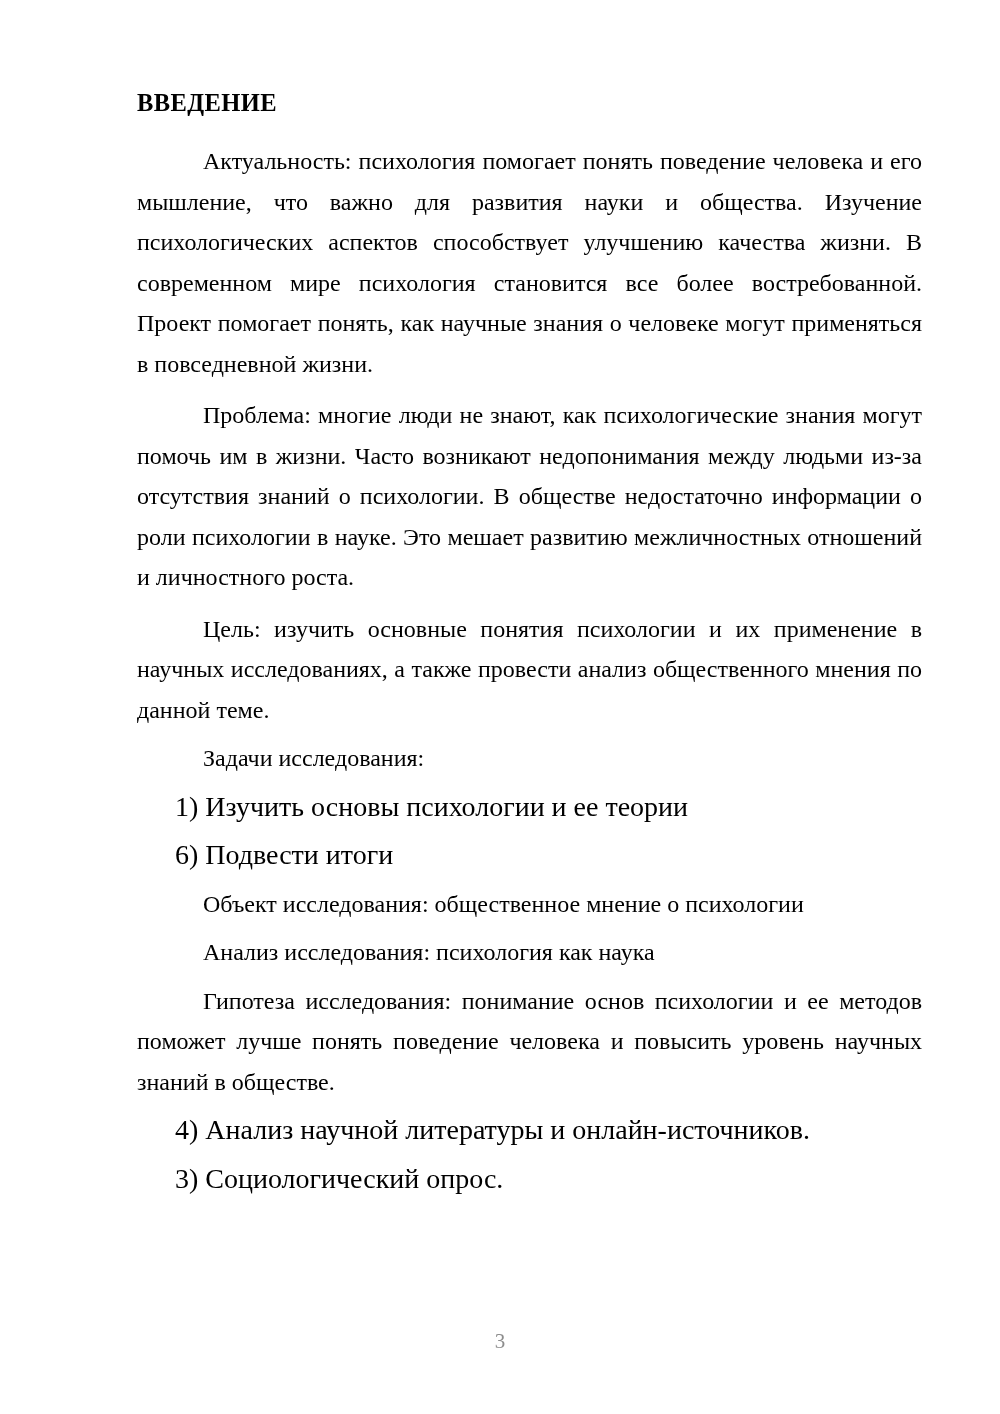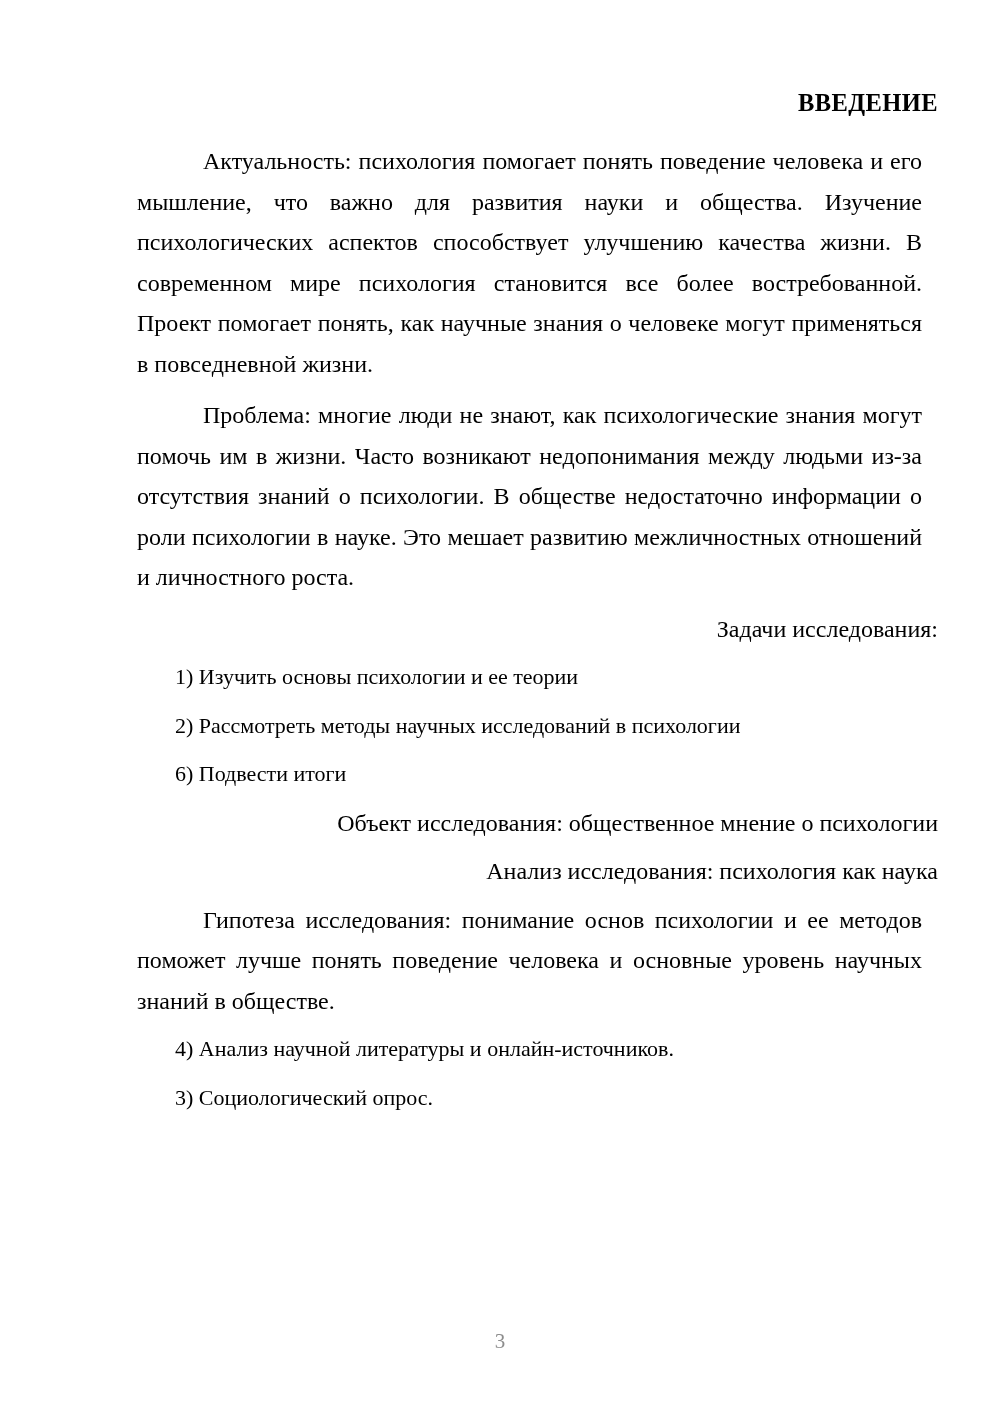--- a/index.html
+++ b/index.html
@@ -25,49 +25,49 @@
   .content {
     position: absolute;
     left: 137px;
     top: 88px;
     width: 801px;   
   }
 
   .doc-title {
     font-size: 24.5px;
     font-weight: bold;
-    text-align: right;
+    text-align: left;
     letter-spacing: 0.4px;
     margin: 0 0 24px 0;
     line-height: 1.2;
   }
 
   
   .para {
     font-size: 24px;
     line-height: 40.5px;
     text-align: justify;
     text-justify: inter-word;
     text-indent: 66px;
     margin: 0 16px 8px 0;
     hyphens: none;
   }
 
   
   .line-indent {
     font-size: 24px;
     line-height: 40.5px;
-    text-align: right;
+    text-align: left;
     text-indent: 66px;
     margin: 0 0 8px 0;
   }
 
   
   .list-item {
-    font-size: 22px;
+    font-size: 28px;
     line-height: 40.5px;
     text-align: left;
     margin: 0 0 8px 0;
     padding-left: 38px;
   }
 
   .gap-sm { height: 3px; }
 
   .page-number {
     position: absolute;
@@ -90,32 +90,32 @@
     <h1 class="doc-title">ВВЕДЕНИЕ</h1>
 
     <p class="para">Актуальность: психология помогает понять поведение человека и его мышление, что важно для развития науки и общества. Изучение психологических аспектов способствует улучшению качества жизни. В современном мире психология становится все более востребованной. Проект помогает понять, как научные знания о человеке могут применяться в повседневной жизни.</p>
 
     <div class="gap-sm"></div>
 
     <p class="para">Проблема: многие люди не знают, как психологические знания могут помочь им в жизни. Часто возникают недопонимания между людьми из-за отсутствия знаний о психологии. В обществе недостаточно информации о роли психологии в науке. Это мешает развитию межличностных отношений и личностного роста.</p>
 
     <div class="gap-sm"></div>
 
+    <p class="para">Цель: изучить основные понятия психологии и их применение в научных исследованиях, а также провести анализ общественного мнения по данной теме.</p>
 
     <p class="line-indent">Задачи исследования:</p>
 
     <p class="list-item">1) Изучить основы психологии и ее теории</p>
-    <p class="list-item">2) Рассмотреть методы научных исследований в психологии</p>
     <p class="list-item">6) Подвести итоги</p>
 
     <p class="line-indent">Объект исследования: общественное мнение о психологии</p>
 
     <p class="line-indent">Анализ исследования: психология как наука</p>
 
-    <p class="para">Гипотеза исследования: понимание основ психологии и ее методов поможет лучше понять поведение человека и основные уровень научных знаний в обществе.</p>
+    <p class="para">Гипотеза исследования: понимание основ психологии и ее методов поможет лучше понять поведение человека и повысить уровень научных знаний в обществе.</p>
 
 
     <p class="list-item">4) Анализ научной литературы и онлайн-источников.</p>
     <p class="list-item">3) Социологический опрос.</p>
 
   </div>
 
   <div class="page-number">3</div>
 
 </div>

